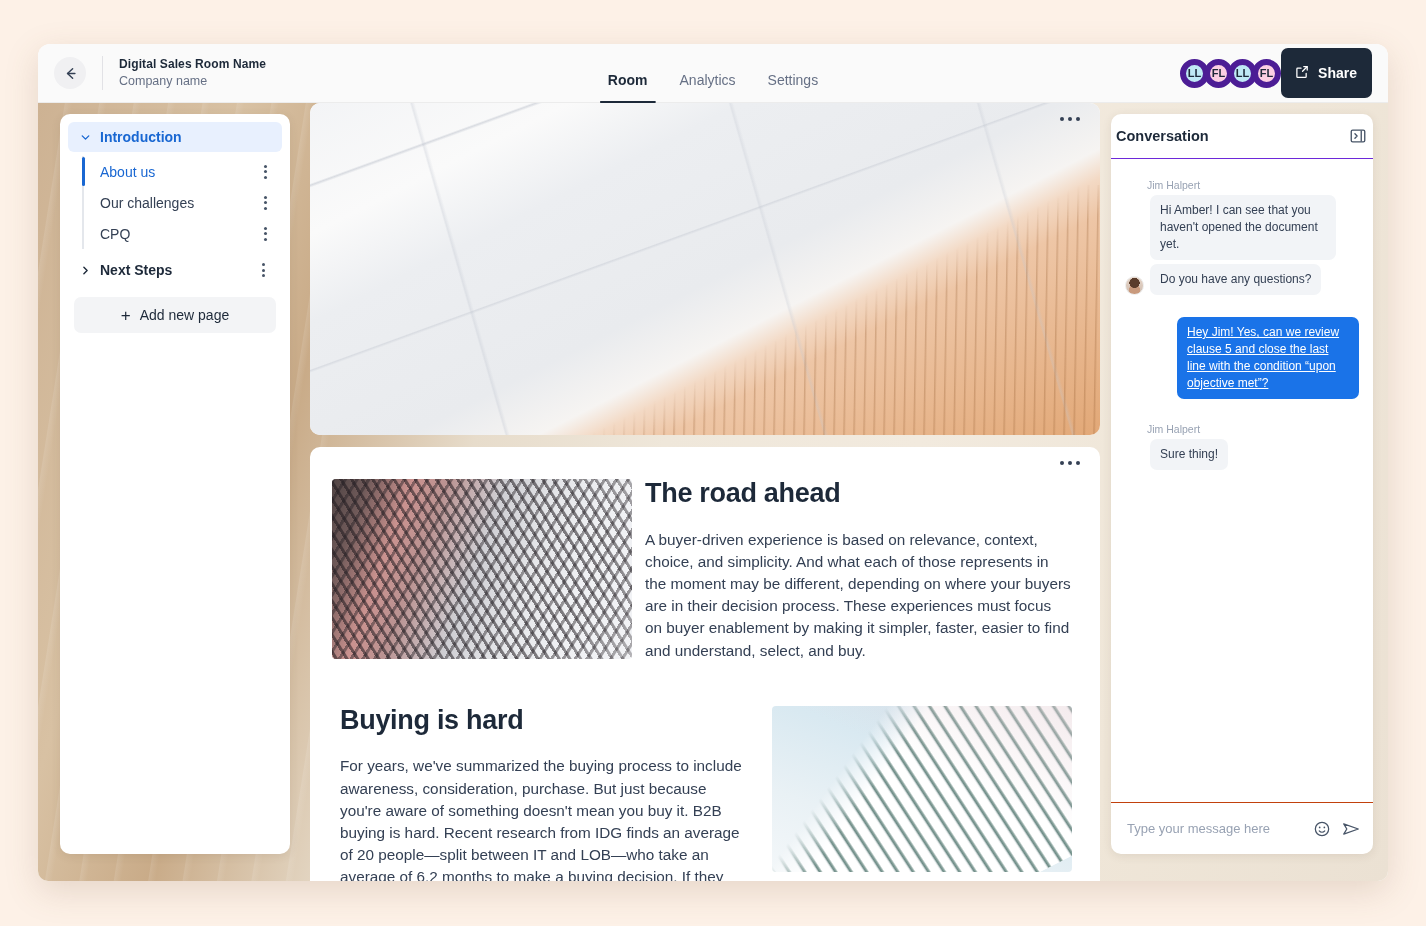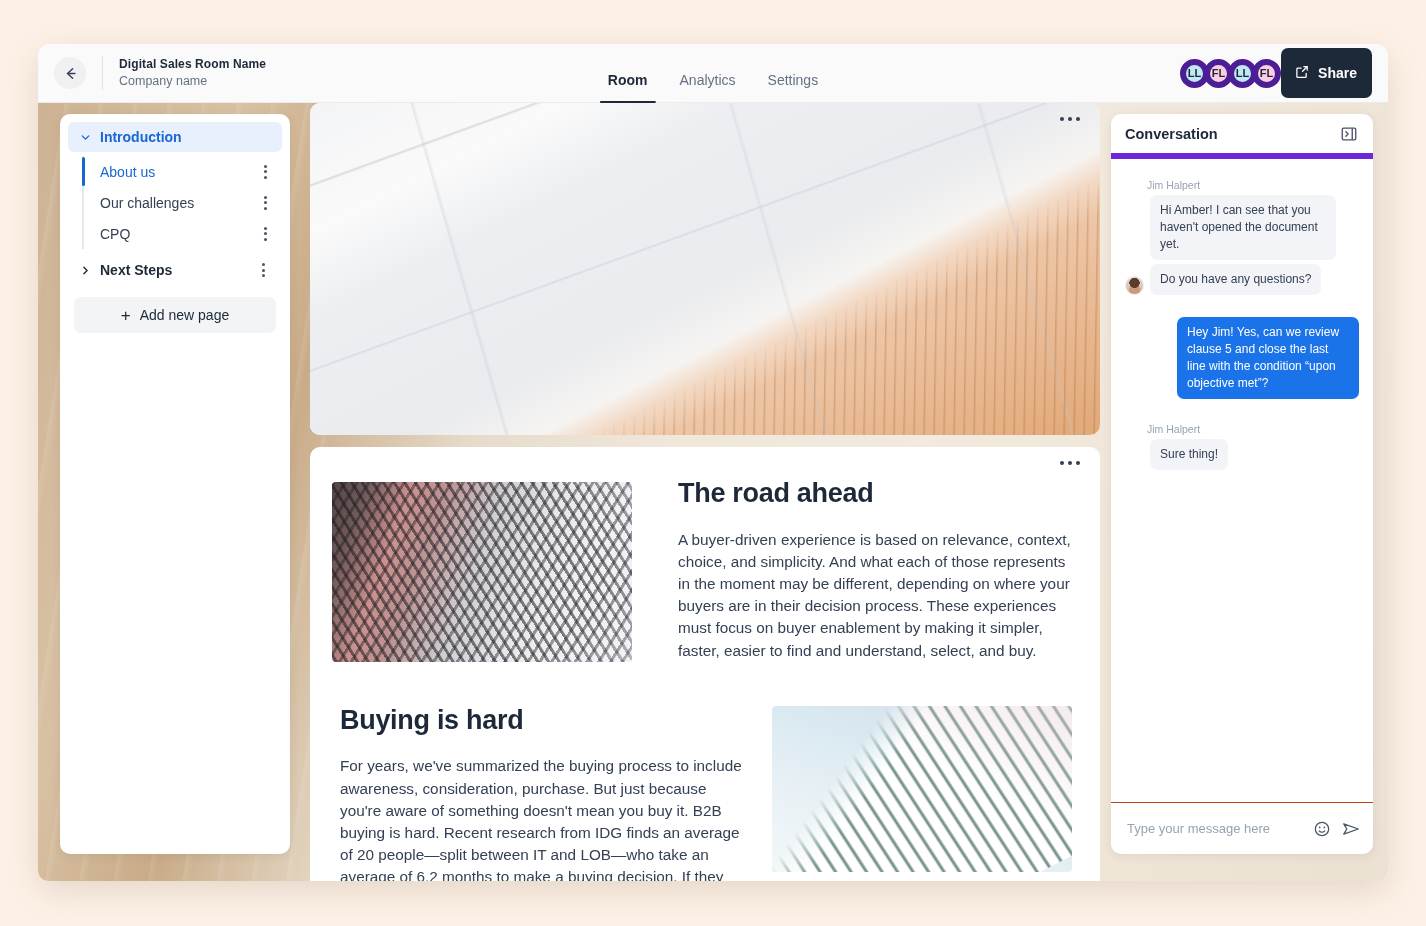--- a/index.html
+++ b/index.html
@@ -194,21 +194,21 @@
     cursor: pointer; z-index: 5;
   }
   .dots-menu i { width: 4px; height: 4px; border-radius: 50%; background: #344054; display: block; }
 
   .doc-card {
     position: relative; margin-top: 12px;
     width: 790px; min-height: 430px;
     background: #fff; border-radius: 10px;
     padding: 30px 28px 0 22px;
   }
-  .road-row { display: flex; gap: 46px; align-items: flex-end; }
+  .road-row { display: flex; gap: 13px; align-items: center; }
   .img-mesh {
     width: 300px; height: 180px; border-radius: 4px; flex: none;
     position: relative; overflow: hidden;
     background: linear-gradient(110deg,
       #4b3f3f 0%, #6d5655 10%, #c98f8c 22%, #b9908f 32%,
       #cfcfd4 48%, #e6e7ea 64%, #eff0f3 78%, #f2f3f6 100%);
   }
   .img-mesh::before {
     content:""; position: absolute; inset: -20%;
     background: repeating-linear-gradient(62deg,
@@ -262,22 +262,22 @@
   .conv-panel {
     position: absolute; right: 15px; top: 11px;
     width: 262px; height: 740px;
     background: #fff; border-radius: 10px;
     box-shadow: 0 2px 10px rgba(80,60,40,.10);
     display: flex; flex-direction: column;
     overflow: hidden;
   }
   .conv-header {
     height: 45px; flex: none;
-    display: flex; align-items: center; padding: 0 14px;
-    border-bottom: 6px solid #6d28d9;
+    display: flex; align-items: center; padding: 0 5px;
+    border-bottom: 1px solid #6d28d9;
   }
   .conv-title { font-size: 14.5px; font-weight: bold; color: #1d2939; flex: 1; }
   .conv-collapse { width: 20px; height: 20px; cursor: pointer; display:flex; align-items:center; justify-content:center;}
   .conv-msgs { flex: 1; padding: 20px 14px 6px 14px; overflow: hidden; }
   .msg-group { margin-bottom: 14px; }
   .msg-sender { font-size: 10.5px; color: #98a2b3; margin: 0 0 4px 22px; }
   .msg-row { display: flex; align-items: flex-end; gap: 6px; margin-bottom: 4px; }
   .msg-avatar {
     width: 19px; height: 19px; border-radius: 50%; flex: none;
     background:
@@ -286,21 +286,21 @@
       linear-gradient(#e7d7cb, #cfbcae);
     border: 1px solid #ececec;
   }
   .msg-avatar.spacer { background: none; border: none; }
   .bubble {
     background: #f2f4f7; color: #344054;
     border-radius: 7px; padding: 7px 10px;
     font-size: 12px; line-height: 1.42; max-width: 186px;
   }
   .msg-row.out { justify-content: flex-end; }
-  .bubble.out { background: #1a73e8; color: #fff; max-width: 182px; }
+  .bubble.out { background: #1a73e8; color: #fff; max-width: 182px; text-decoration: underline; }
   .conv-input {
     flex: none; height: 52px; border-top: 1px solid #c2410c;
     display: flex; align-items: center; padding: 0 12px 0 16px; gap: 8px;
   }
   .conv-input-field {
     flex: 1; border: none; outline: none; background: transparent;
     font-family: "Liberation Sans", sans-serif;
     font-size: 13px; color: #667085;
   }
   .conv-input-field::placeholder { color: #98a2b3; }

